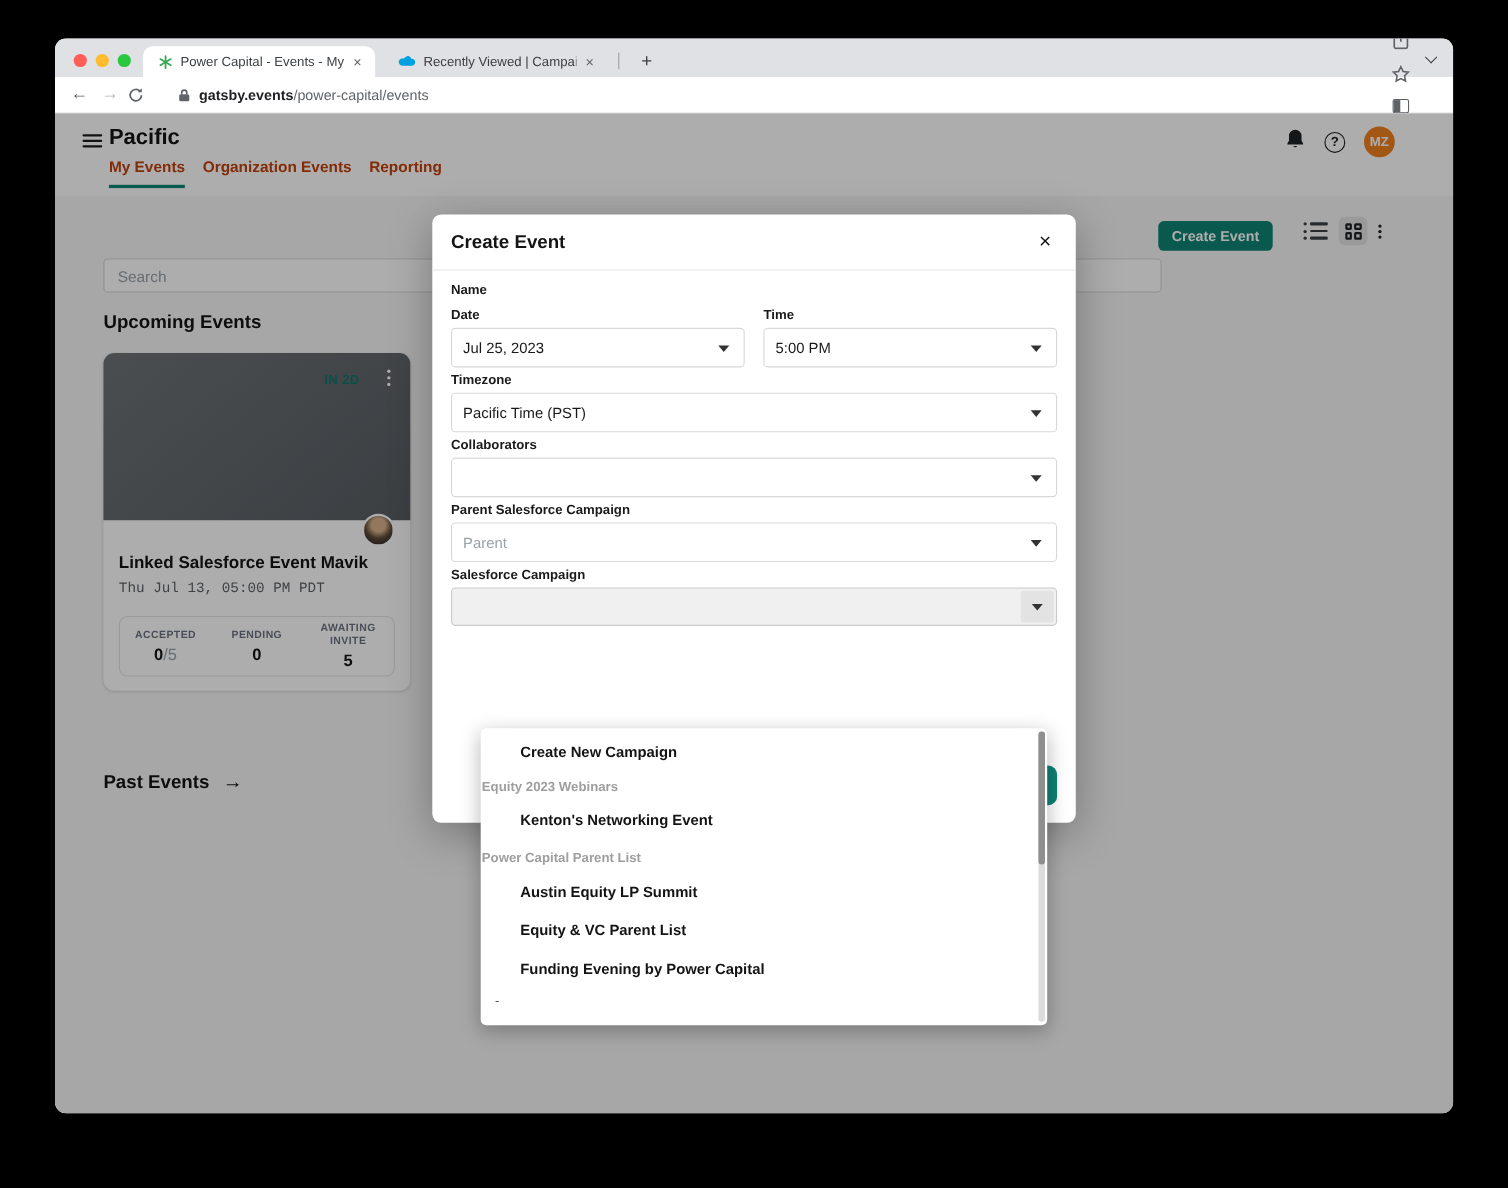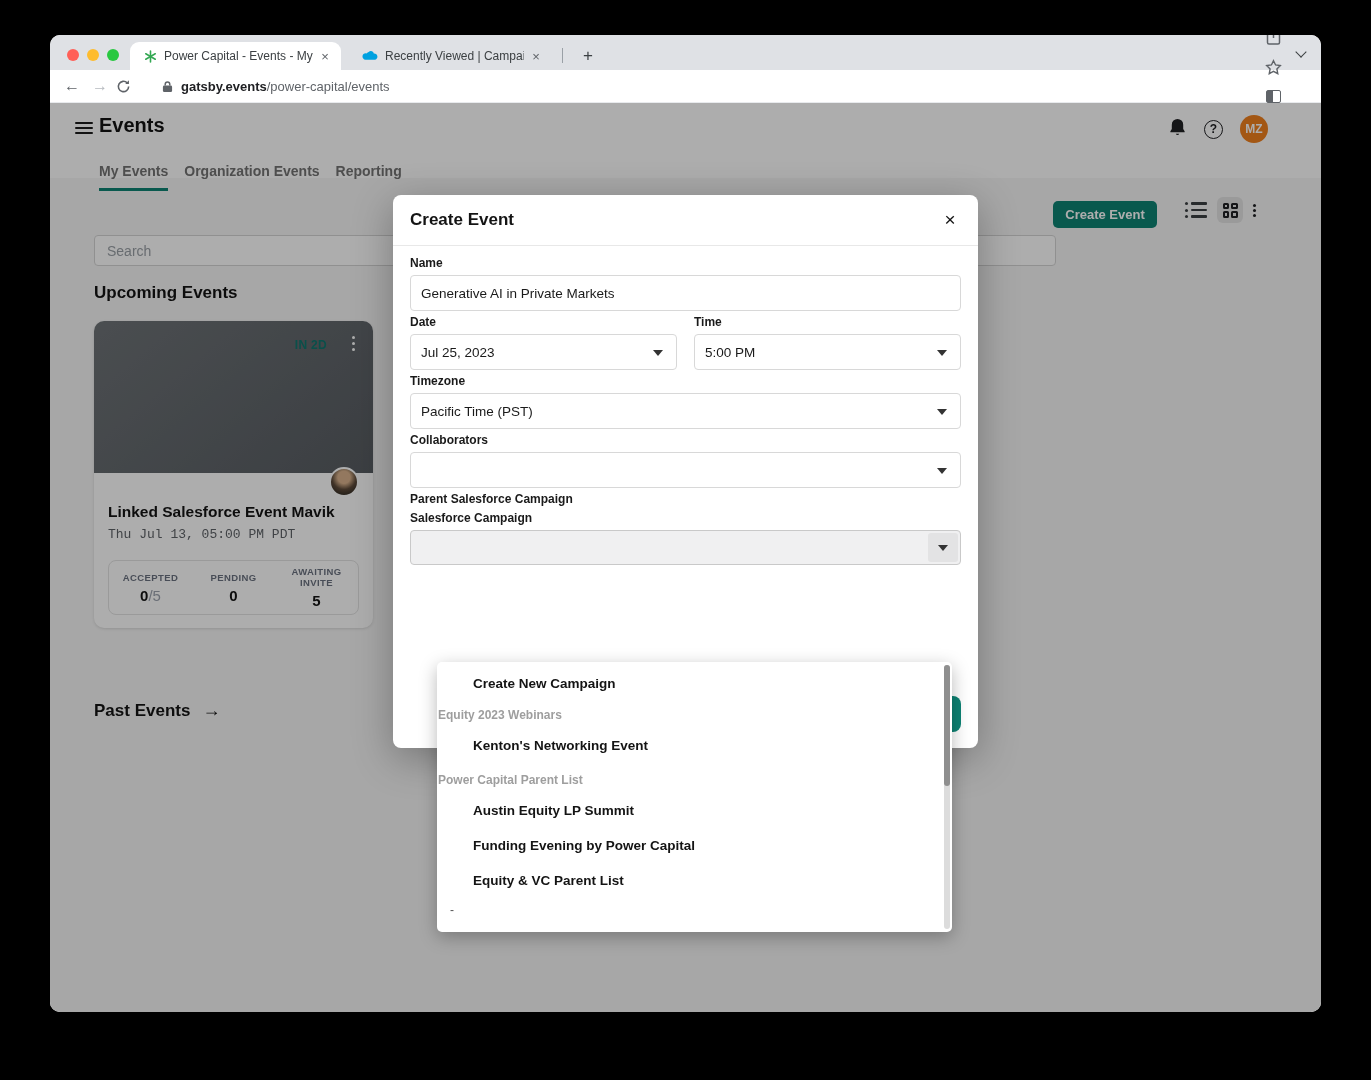--- a/index.html
+++ b/index.html
@@ -39,21 +39,21 @@
   .update-pill{display:flex;align-items:center;gap:6px;border:1.5px solid #D9504A;border-radius:13px;height:25px;padding:0 9px 0 12px;color:#C5221F;font-size:12.5px;font-weight:bold;background:#fff;}
   .dots3{display:flex;flex-direction:column;gap:2px;}
   .dots3 i{width:3px;height:3px;border-radius:50%;background:currentColor;}
 
   
   .page{position:absolute;left:0;top:68px;width:100%;height:909px;background:#F6F6F6;}
   .appbar{position:absolute;left:0;top:0;width:100%;height:75px;background:#fff;}
   .burger{position:absolute;left:25px;top:19px;width:18px;height:12px;display:flex;flex-direction:column;justify-content:space-between;}
   .burger i{height:2px;background:#1C1C1C;border-radius:1px;}
   .app-title{position:absolute;left:49px;top:11px;font-size:20px;font-weight:bold;color:#141414;}
-  .app-nav{position:absolute;left:49px;top:60px;display:flex;gap:16px;font-size:14px;font-weight:bold;color:#737373;}
+  .app-nav{position:absolute;left:49px;top:40px;display:flex;gap:16px;font-size:14px;font-weight:bold;color:#c2410c;}
   .app-nav .navitem{padding-bottom:9px;}
   .app-nav .navitem.active{border-bottom:3px solid #0E8374;}
   .appbar-right{position:absolute;right:53px;top:12px;display:flex;align-items:center;gap:17px;}
   .help-ic{width:19px;height:19px;border:1.7px solid #202124;border-radius:50%;font-size:12px;font-weight:bold;display:flex;align-items:center;justify-content:center;color:#202124;}
   .mz{width:28px;height:28px;border-radius:50%;background:#F0801E;color:#fff;font-size:12px;font-weight:bold;display:flex;align-items:center;justify-content:center;}
 
   .searchbar{position:absolute;left:44px;top:132px;width:962px;height:31px;background:#fff;border:1px solid #D5D5D5;border-radius:4px;display:flex;align-items:center;padding:0 12px;font-size:14px;color:#9AA0A6;}
   .section-h{position:absolute;font-size:17px;font-weight:bold;color:#141414;}
 
   
@@ -198,21 +198,21 @@
       </div>
     </div>
 
     <div class="page">
       <div class="appbar">
         <div class="burger">
             <i></i>
             <i></i>
             <i></i>
           </div>
-        <div class="app-title">Events</div>
+        <div class="app-title">Pacific</div>
         <div class="app-nav">
           <span class="navitem active">My Events</span>
           <span class="navitem">Organization Events</span>
           <span class="navitem">Reporting</span>
         </div>
         <div class="appbar-right">
           <span>
             <svg width="19" height="21" viewBox="0 0 20 22">
                 <path fill="#202124" d="M10 2a6 6 0 0 0-6 6v4.5L2.5 15v1h15v-1L16 12.5V8a6 6 0 0 0-6-6z"></path>
                 <path fill="#202124" d="M8.2 17.5a1.9 1.9 0 0 0 3.6 0z"></path>
@@ -288,23 +288,20 @@
   </div>
 
   <div class="modal">
     <div class="modal-head">
       <span class="modal-title">Create Event</span>
       <span class="modal-close">×</span>
     </div>
     <div class="modal-body">
 
       <div class="f-label">Name</div>
-      <div class="f-input">
-        <span>Generative AI in Private Markets</span>
-      </div>
 
       <div class="two-col">
         <div>
           <div class="f-label">Date</div>
           <div class="f-input">
             <span>Jul 25, 2023</span>
             <span class="caret"></span>
           </div>
         </div>
         <div>
@@ -321,38 +318,42 @@
         <span>Pacific Time (PST)</span>
         <span class="caret"></span>
       </div>
 
       <div class="f-label">Collaborators</div>
       <div class="f-input">
         <span class="caret"></span>
       </div>
 
       <div class="f-label">Parent Salesforce Campaign</div>
+      <div class="f-input">
+        <span class="ph">Parent</span>
+        <span class="caret"></span>
+      </div>
 
       <div class="f-label">Salesforce Campaign</div>
       <div class="f-input select-native">
         <span class="native-caret-box">
             <b></b>
           </span>
       </div>
 
     </div>
     <div class="modal-save"></div>
   </div>
 
   <div class="dd">
 
   <div class="dd-action">Create New Campaign</div>
       <div class="dd-group">Equity 2023 Webinars</div>
       <div class="dd-option">Kenton's Networking Event</div>
       <div class="dd-group">Power Capital Parent List</div>
       <div class="dd-option">Austin Equity LP Summit</div>
+      <div class="dd-option">Equity &amp; VC Parent List</div>
       <div class="dd-option">Funding Evening by Power Capital</div>
-      <div class="dd-option">Equity &amp; VC Parent List</div>
       <div class="dd-footer">-</div>
     </div>
   <div class="dd-track" style="position:absolute;left:944px;top:665px;height:264px;"></div>
   <div class="dd-thumb" style="position:absolute;left:944px;top:665px;"></div>
 </div>
 
 </body></html>

